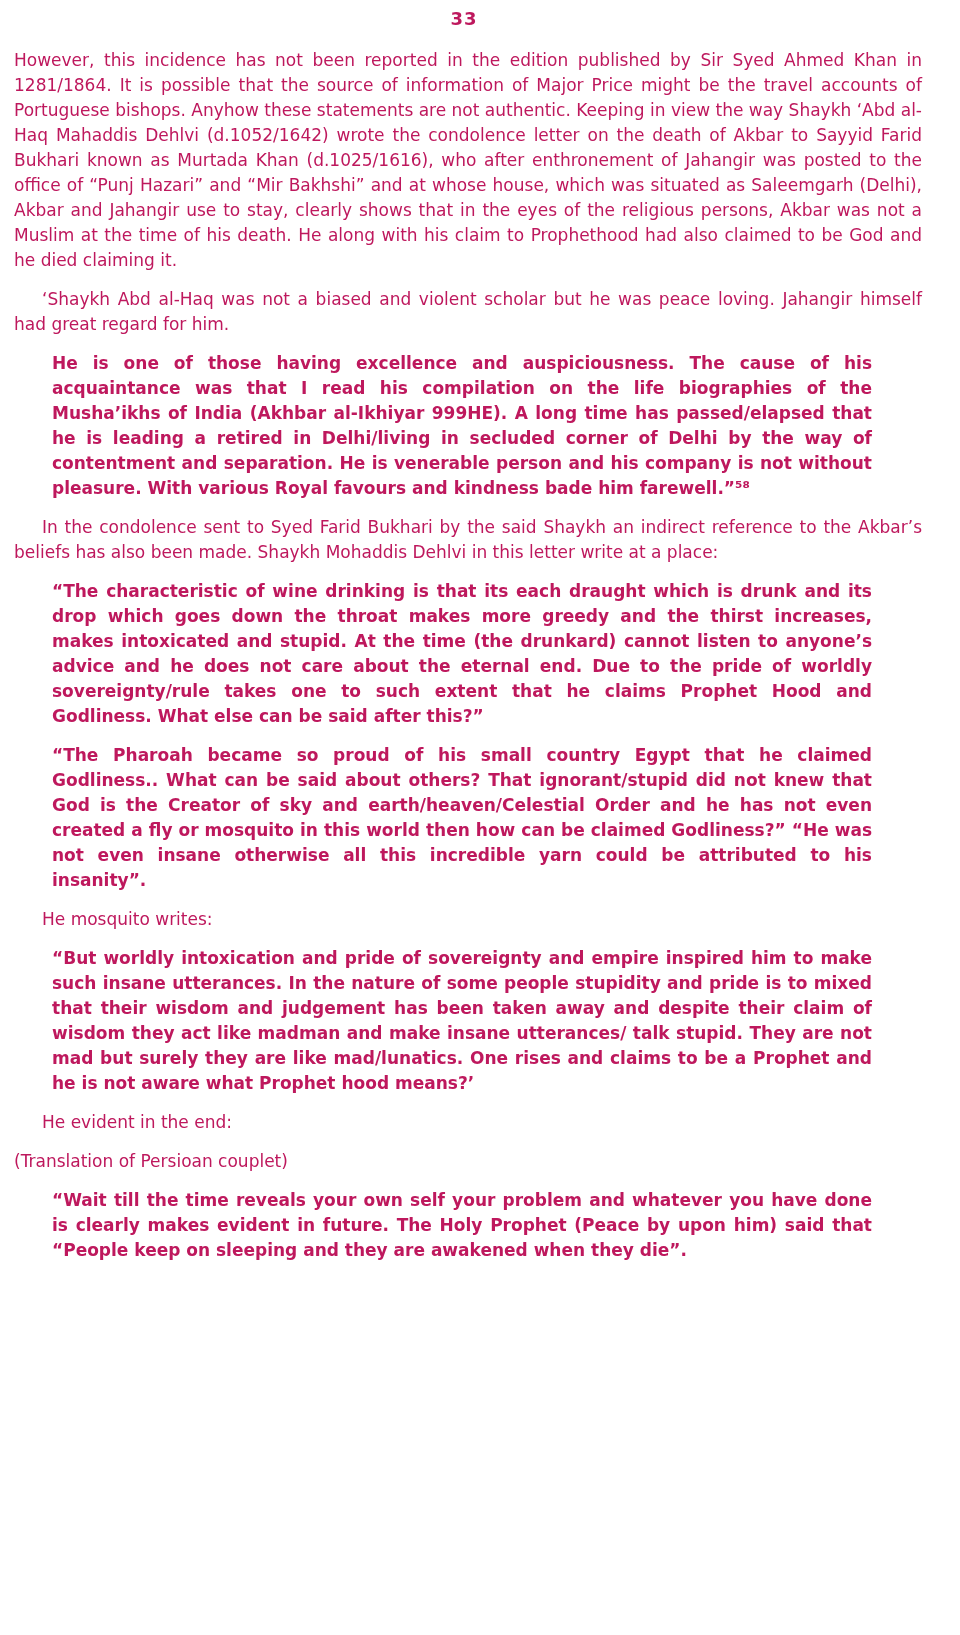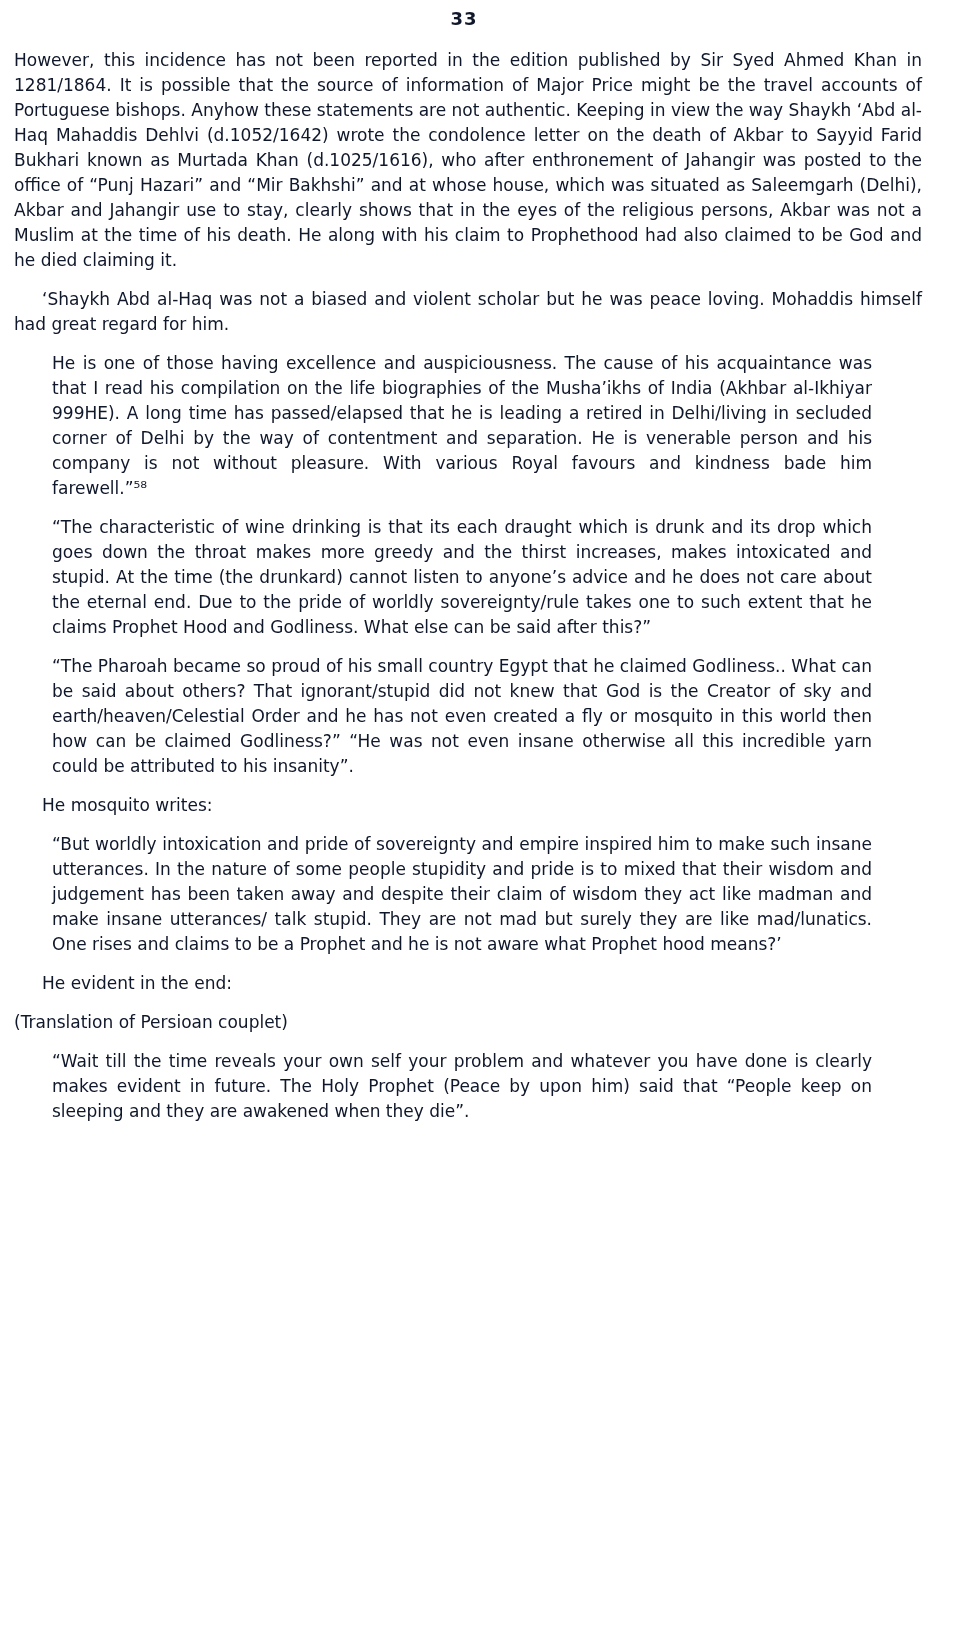--- a/index.html
+++ b/index.html
@@ -6,21 +6,21 @@
     margin: 0;
     padding: 0;
     background: #ffffff;
   }
   .page {
     position: relative;
     width: 960px;
     height: 1635px;
     box-sizing: border-box;
     background: #ffffff;
-    color: #0f172a;
+    color: #be185d;
     font-family: "DejaVu Sans", "Liberation Sans", sans-serif;
     font-size: 17px;
     line-height: 25px;
     padding: 6px 38px 10px 6px;
     overflow: hidden;
   }
   .page-number {
     text-align: center;
     font-weight: bold;
     font-size: 18px;
@@ -30,40 +30,41 @@
   p {
     margin: 0 0 14px 8px;
     text-align: justify;
   }
   p.indent {
     text-indent: 28px;
   }
   p.quote {
     margin-left: 46px;
     margin-right: 50px;
-    font-weight: normal;
+    font-weight: bold;
   }
   p.quote.normal-weight {
-    font-weight: normal;
+    font-weight: bold;
   }
 </style>
 </head>
 <body>
 
 <div class="page">
 
   <div class="page-number">33</div>
 
   <p class="body-text">However, this incidence has not been reported in the edition published by Sir Syed Ahmed Khan in 1281/1864. It is possible that the source of information of Major Price might be the travel accounts of Portuguese bishops. Anyhow these statements are not authentic. Keeping in view the way Shaykh ‘Abd al-Haq Mahaddis Dehlvi (d.1052/1642) wrote the condolence letter on the death of Akbar to Sayyid Farid Bukhari known as Murtada Khan (d.1025/1616), who after enthronement of Jahangir was posted to the office of “Punj Hazari” and “Mir Bakhshi” and at whose house, which was situated as Saleemgarh (Delhi), Akbar and Jahangir use to stay, clearly shows that in the eyes of the religious persons, Akbar was not a Muslim at the time of his death. He along with his claim to Prophethood had also claimed to be God and he died claiming it.</p>
 
-  <p class="body-text indent">‘Shaykh Abd al-Haq was not a biased and violent scholar but he was peace loving. Mohaddis himself had great regard for him.</p>
+  <p class="body-text indent">‘Shaykh Abd al-Haq was not a biased and violent scholar but he was peace loving. Jahangir himself had great regard for him.</p>
 
 
   <p class="quote">He is one of those having excellence and auspiciousness. The cause of his acquaintance was that I read his compilation on the life biographies of the Musha’ikhs of India (Akhbar al-Ikhiyar 999HE). A long time has passed/elapsed that he is leading a retired in Delhi/living in secluded corner of Delhi by the way of contentment and separation. He is venerable person and his company is not without pleasure. With various Royal favours and kindness bade him farewell.”⁵⁸</p>
 
+  <p class="body-text indent">In the condolence sent to Syed Farid Bukhari by the said Shaykh an indirect reference to the Akbar’s beliefs has also been made. Shaykh Mohaddis Dehlvi in this letter write at a place:</p>
 
   <p class="quote">“The characteristic of wine drinking is that its each draught which is drunk and its drop which goes down the throat makes more greedy and the thirst increases, makes intoxicated and stupid. At the time (the drunkard) cannot listen to anyone’s advice and he does not care about the eternal end. Due to the pride of worldly sovereignty/rule takes one to such extent that he claims Prophet Hood and Godliness. What else can be said after this?”</p>
 
   <p class="quote">“The Pharoah became so proud of his small country Egypt that he claimed Godliness.. What can be said about others? That ignorant/stupid did not knew that God is the Creator of sky and earth/heaven/Celestial Order and he has not even created a fly or mosquito in this world then how can be claimed Godliness?” “He was not even insane otherwise all this incredible yarn could be attributed to his insanity”.</p>
 
   <p class="body-text indent">He mosquito writes:</p>
 
   <p class="quote">“But worldly intoxication and pride of sovereignty and empire inspired him to make such insane utterances. In the nature of some people stupidity and pride is to mixed that their wisdom and judgement has been taken away and despite their claim of wisdom they act like madman and make insane utterances/ talk stupid. They are not mad but surely they are like mad/lunatics. One rises and claims to be a Prophet and he is not aware what Prophet hood means?’</p>
 
   <p class="body-text indent">He evident in the end:</p>

